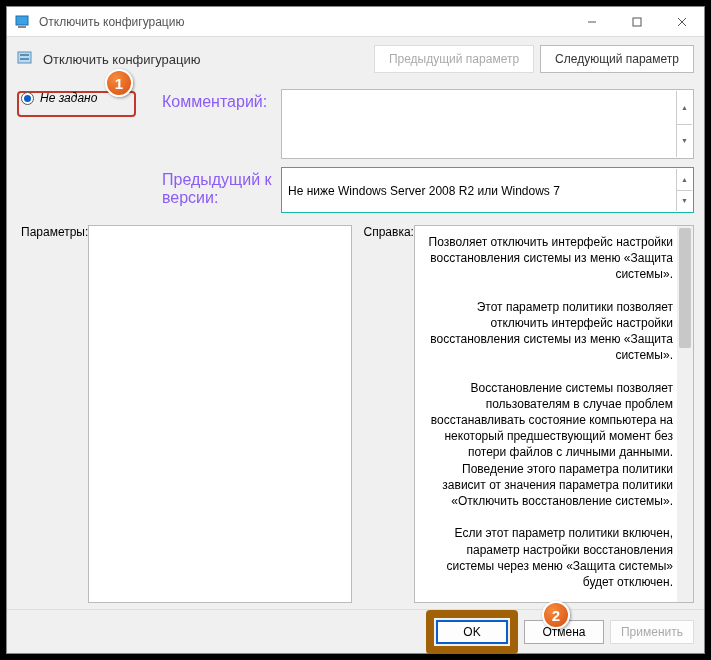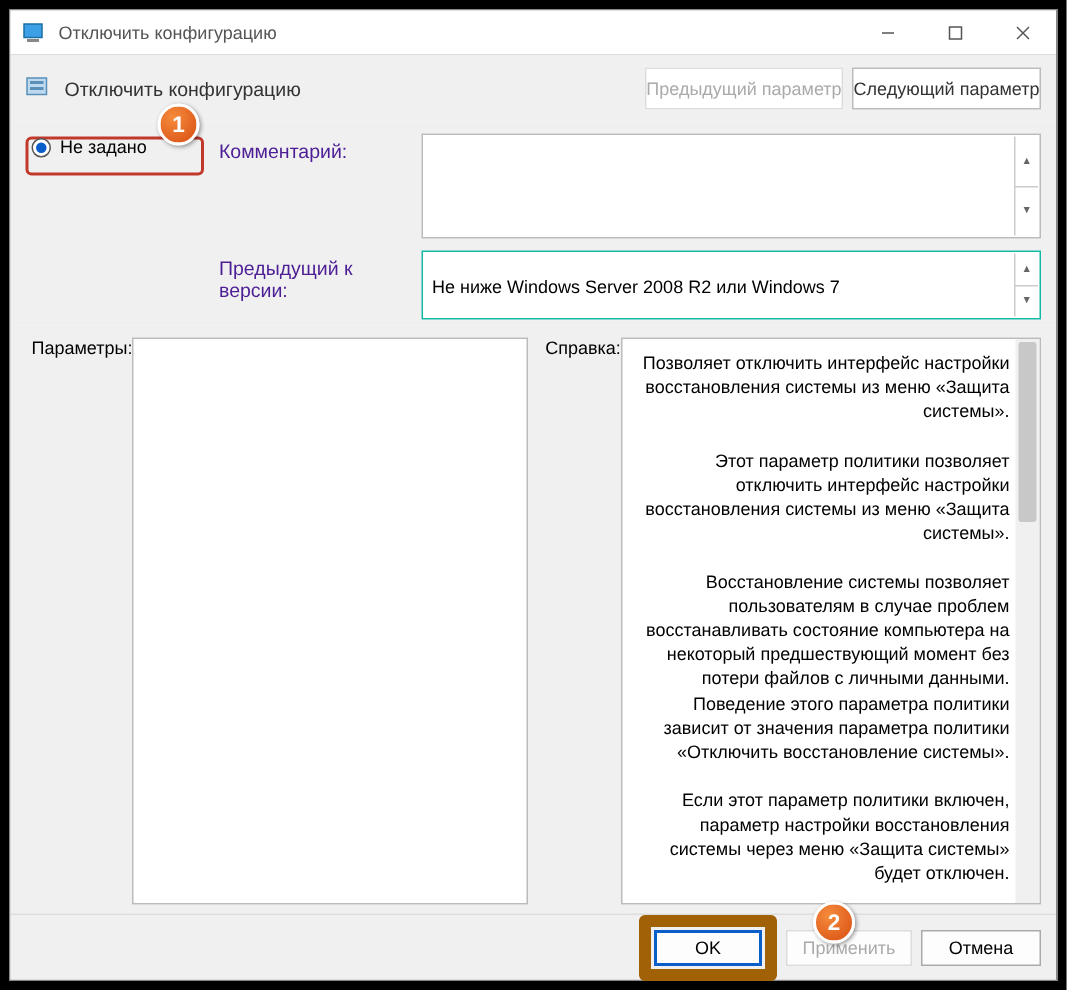--- a/index.html
+++ b/index.html
@@ -49,21 +49,21 @@
     position: relative;
   }
   .header-strip .h-icon {
     width: 18px; height:18px;
     margin-right: 8px;
   }
   .header-strip .h-title { color: #333; font-size: 13px; }
   .nav-buttons { margin-left: auto; display: flex; gap: 6px; }
   .nav-btn {
     height: 28px;
-    padding: 0 0;
+    padding: 0 14px;
     background: #fff;
     border: 1px solid #bbb;
     font-size: 12px;
     color: #333;
     cursor: pointer;
   }
   .nav-btn.disabled { color: #aaa; border-color: #ddd; cursor: default; }
   
   .upper {
     display: flex;
@@ -83,20 +83,21 @@
     font-size: 12px;
     height: 22px;
     margin-bottom: 4px;
   }
   .radio-item.selected {
     border: 2px solid #c0392b;
     border-radius: 4px;
     padding: 0 4px 12px 2px;
     height: 26px;
     margin-left: -4px;
+    font-style: italic;
   }
   .radio {
     width: 13px; height: 13px;
     border: 1px solid #555;
     border-radius: 50%;
     display: flex; align-items:center; justify-content:center;
     background:#fff;
   }
   .radio.checked::after {
     content:"";
@@ -104,21 +105,21 @@
     background:#0a5ec9;
     border-radius:50%;
   }
   .fields-col {
     flex: 1;
     display: grid;
     grid-template-columns: 135px 1fr;
     grid-row-gap: 8px;
     align-items: start;
   }
-  .label { font-size: 13px; color: #4c1d95; padding-top: 4px;}
+  .label { font-size: 16px; color: #8b5cf6; padding-top: 4px; margin-left: 16px;}
   .comment-box {
     height: 70px;
     background: #fff;
     border: 1px solid #bbb;
     position: relative;
   }
   .req-box {
     height: 46px;
     background: #fff;
     border: 1px solid #14b8a6;
@@ -328,17 +329,17 @@
             <div class="thumb"></div>
           </div>
       </div>
     </div>
   </div>
 
   <div class="footer">
     <span class="ok-wrap">
       <button class="btn ok">OK</button>
     </span>
+    <button class="btn">Отмена</button>
     <button class="btn disabled">Применить</button>
-    <button class="btn">Отмена</button>
   </div>
 
 </div>
 
 </body></html>

